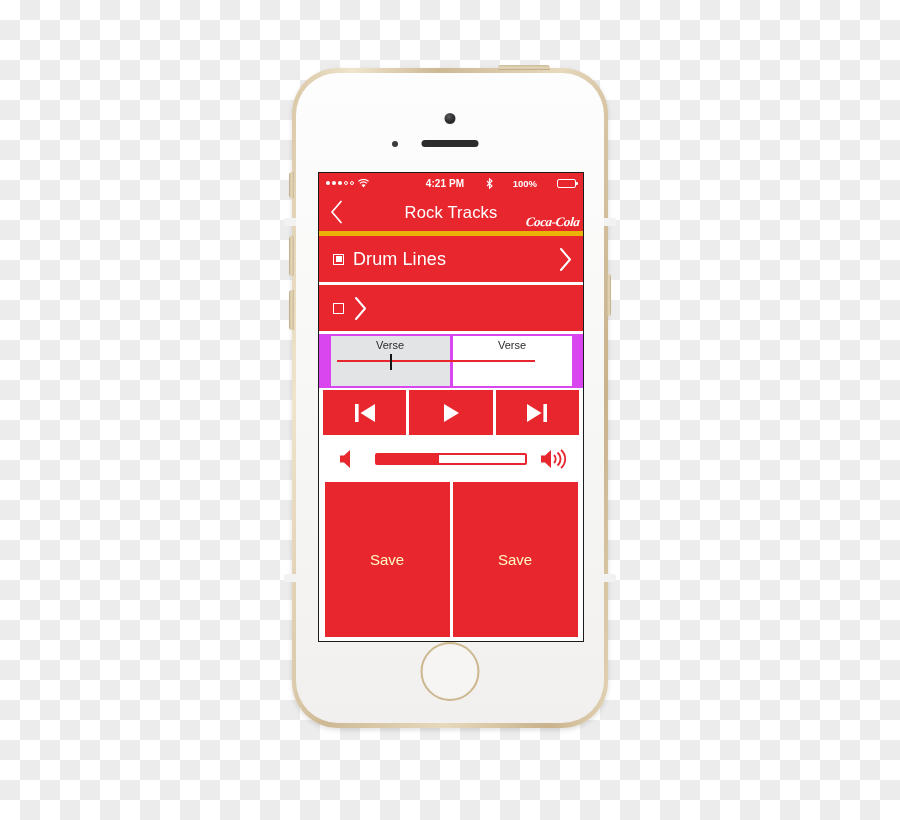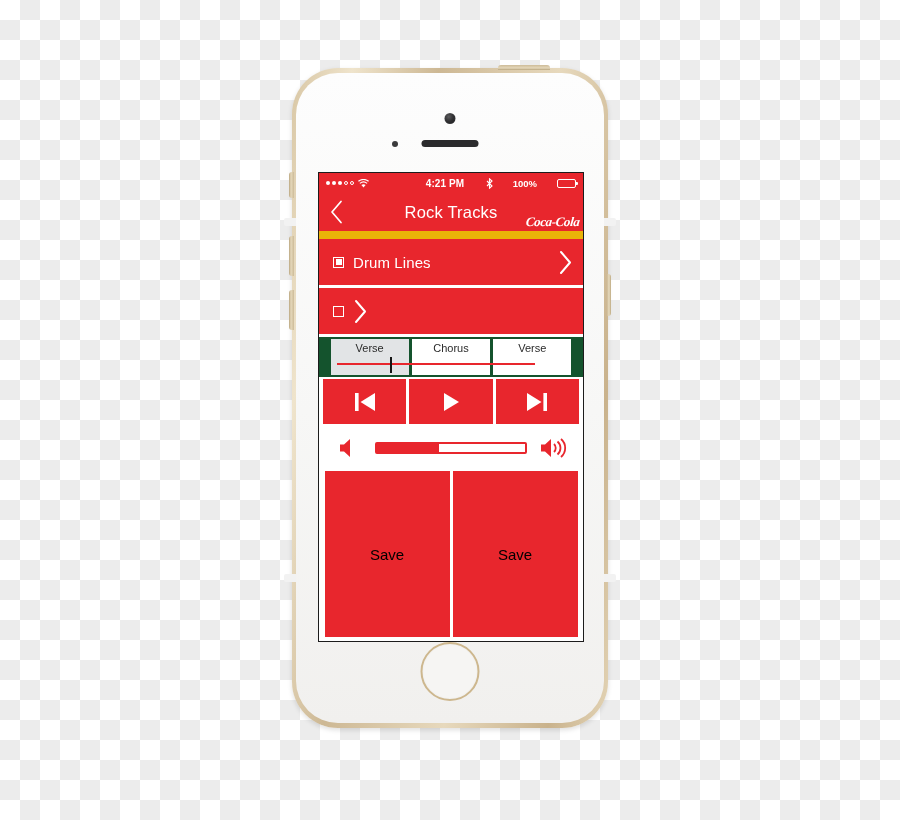--- a/index.html
+++ b/index.html
@@ -199,21 +199,21 @@
   }
 
   
   .nav-bar {
     height: 38px;
     background: #E8262D;
     display: flex;
     align-items: center;
     position: relative;
     flex: 0 0 auto;
-    border-bottom: 8px solid #eab308;
+    border-bottom: 5px solid #eab308;
   }
   .nav-back {
     width: 34px;
     display: flex;
     align-items: center;
     justify-content: center;
     height: 100%;
   }
   .nav-title {
     position: absolute;
@@ -268,30 +268,30 @@
   }
   .checkbox.checked::after {
     content: "";
     position: absolute;
     left: 1.5px; top: 1.5px;
     right: 1.5px; bottom: 1.5px;
     background: #ffffff;
   }
   .row-label {
     color: #ffffff;
-    font-size: 15px;
+    font-size: 18px;
     letter-spacing: 0.1px;
     flex: 1 1 auto;
   }
   .chevron { flex: 0 0 auto; display: block; }
 
   
   .timeline {
-    height: 42px;
-    background: #14532d;
+    height: 56px;
+    background: #d946ef;
     display: flex;
     position: relative;
     flex: 0 0 auto;
     border-bottom: 2px solid #ffffff;
     padding: 0 10px;
     box-sizing: border-box;
   }
   .seg {
     flex: 1 1 0;
     background: #ffffff;
@@ -389,21 +389,21 @@
     padding: 0 4px 4px 4px;
     box-sizing: border-box;
   }
   .abtn {
     flex: 1 1 0;
     background: #E8262D;
     margin: 0 1.5px;
     display: flex;
     align-items: center;
     justify-content: center;
-    color: #000000;
+    color: #fef9c3;
     font-size: 15px;
   }
 </style>
 </head>
 <body>
 
 <div class="stage">
 
   <div class="phone">
     <div class="band band-l"></div>
@@ -486,23 +486,20 @@
         </svg>
       </div>
 
     </div>
 
     <div class="timeline">
       <div class="seg active">
         <span class="seg-label">Verse</span>
       </div>
       <div class="seg">
-        <span class="seg-label">Chorus</span>
-      </div>
-      <div class="seg">
         <span class="seg-label">Verse</span>
       </div>
       <div class="progress-track"></div>
       <div class="playhead" style="left: 27%;"></div>
     </div>
 
     <div class="transport">
       <div class="tbtn">
         <svg width="26" height="22" viewBox="0 0 26 22">
           <rect x="3" y="2" width="3.6" height="18" fill="#ffffff"></rect>

